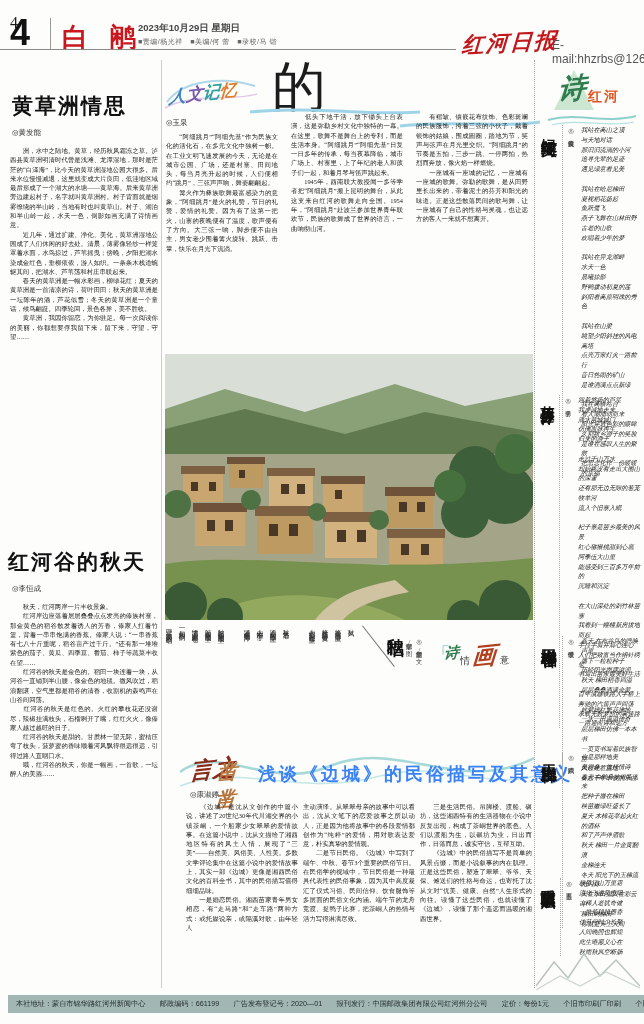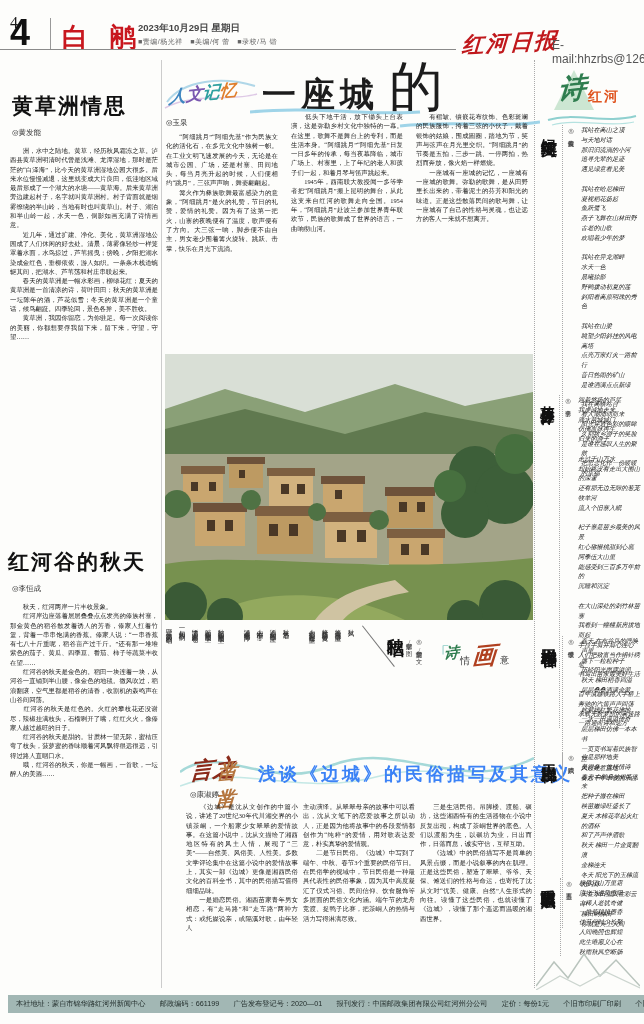--- a/index.html
+++ b/index.html
@@ -78,21 +78,20 @@
     <svg width="96" height="44" viewBox="0 0 96 44">
       <path d="M4 30 C 20 8, 60 4, 92 14" stroke="#8fc6e0" stroke-width="2" fill="none" opacity=".7"></path>
       <path d="M2 36 C 30 20, 70 30, 94 22" stroke="#caa6d8" stroke-width="1.5" fill="none" opacity=".6"></path>
     </svg>
     <span class="abs logo-cursive" style="left:6px;top:10px;font-size:17px;">
       <span style="color:#3f86c0;">人</span><span style="color:#7a58b0;">文</span><span style="color:#2fa0a0;">记</span><span style="color:#e07f2d;">忆</span>
     </span>
   </div>
 
   <div class="abs" style="left:262px;top:58px;display:flex;align-items:flex-start;">
-    <span class="ft1" style="margin-top:14px;">一座城</span>
     <span class="ftde" style="margin:2px 6px 0 10px;">的</span>
   </div>
   <svg class="abs" style="left:250px;top:100px;" width="290" height="30" viewBox="0 0 290 30">
     <path d="M0 12 C 60 6, 130 16, 170 12" stroke="#9fd4e8" stroke-width="3" fill="none"></path>
     <path d="M150 26 C 200 20, 260 28, 290 22" stroke="#9fd4e8" stroke-width="3" fill="none"></path>
   </svg>
 
   <div class="abs byline" style="left:166px;top:118px;">◎玉泉</div>
 
   <div class="abs body col" style="left:166px;top:132px;height:220px;overflow:hidden;">　　“阿细跳月”“阿细先基”作为民族文化的活化石，在多元文化中独树一帜。在工业文明飞速发展的今天，无论是在城市公园、广场，还是村寨、田间地头，每当月亮升起的时候，人们便相约“跳月”，三弦声声响，舞姿翩翩起。

